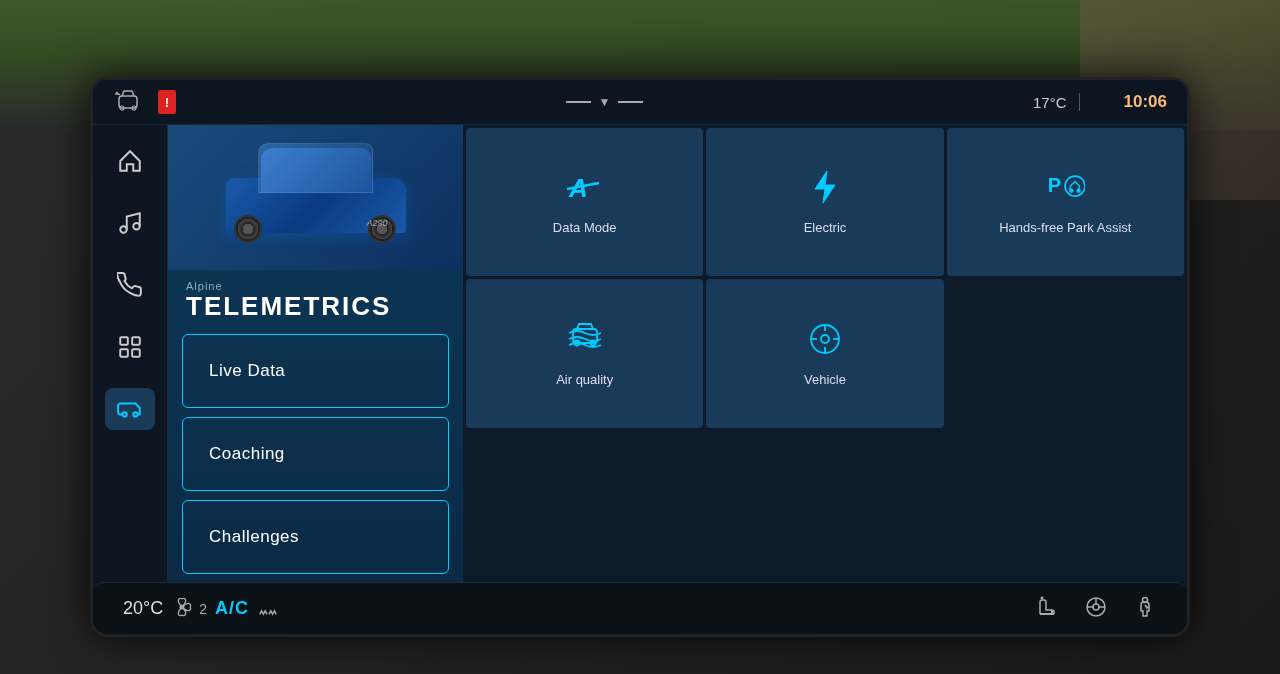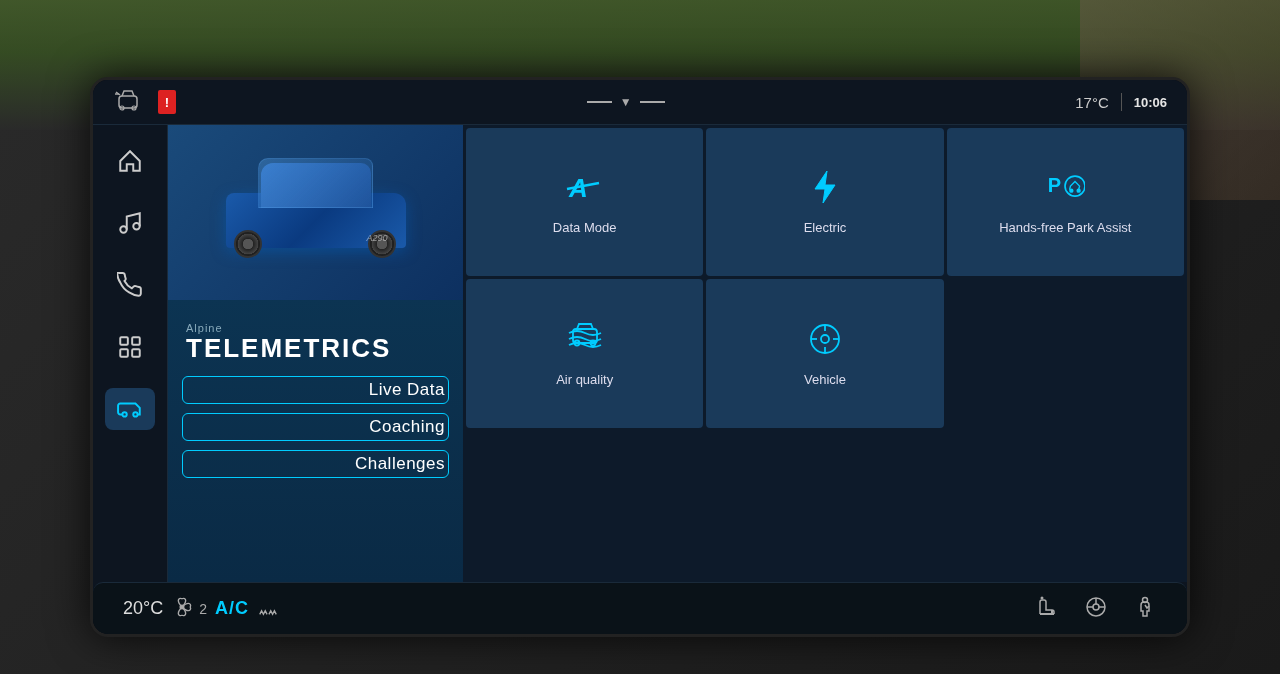--- a/index.html
+++ b/index.html
@@ -107,23 +107,24 @@
       color: #ccc;
     }
 
     .divider-v {
       width: 1px;
       height: 18px;
       background: #555;
     }
 
     .time-display {
-      font-size: 13px;
+      font-size: 17px;
       font-weight: bold;
-      color: #e5e5e5;
+      color: #fdba74;
+      margin-left: 32px;
     }
 
     
     .main-area {
       flex: 1;
       display: flex;
       overflow: hidden;
     }
 
     
@@ -246,21 +247,20 @@
     }
 
     .panel-brand {
       padding: 10px 18px 5px;
     }
 
     .brand-sub {
       font-size: 11px;
       color: #8ab;
       letter-spacing: 1px;
-      margin-top: 12px;
     }
 
     .brand-main {
       font-size: 26px;
       font-weight: 800;
       color: #fff;
       letter-spacing: 2px;
       line-height: 1.1;
     }
 
@@ -271,24 +271,24 @@
       gap: 9px;
       flex: 1;
     }
 
     .panel-btn {
       border: 1.5px solid #00ccff;
       background: transparent;
       color: #fff;
       font-size: 17px;
       font-weight: 500;
-      padding: 3px;
+      padding: 26px;
       border-radius: 6px;
       cursor: pointer;
-      text-align: right;
+      text-align: left;
       letter-spacing: 0.5px;
     }
 
     
     .grid-area {
       flex: 1;
       background: #0d1a2a;
       display: grid;
       grid-template-columns: repeat(3, 1fr);
       grid-template-rows: repeat(3, 1fr);

